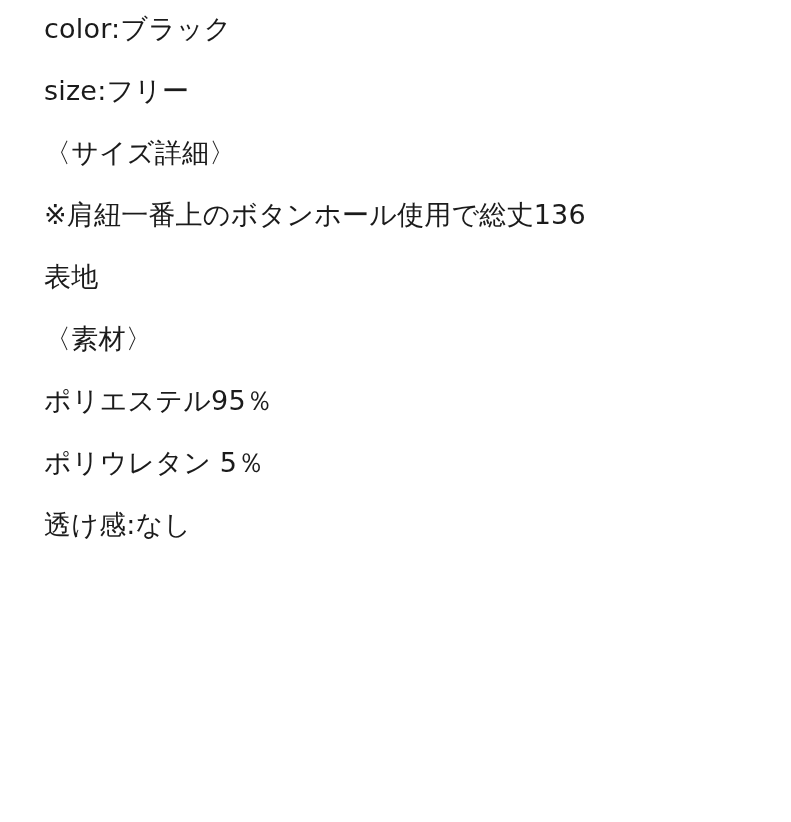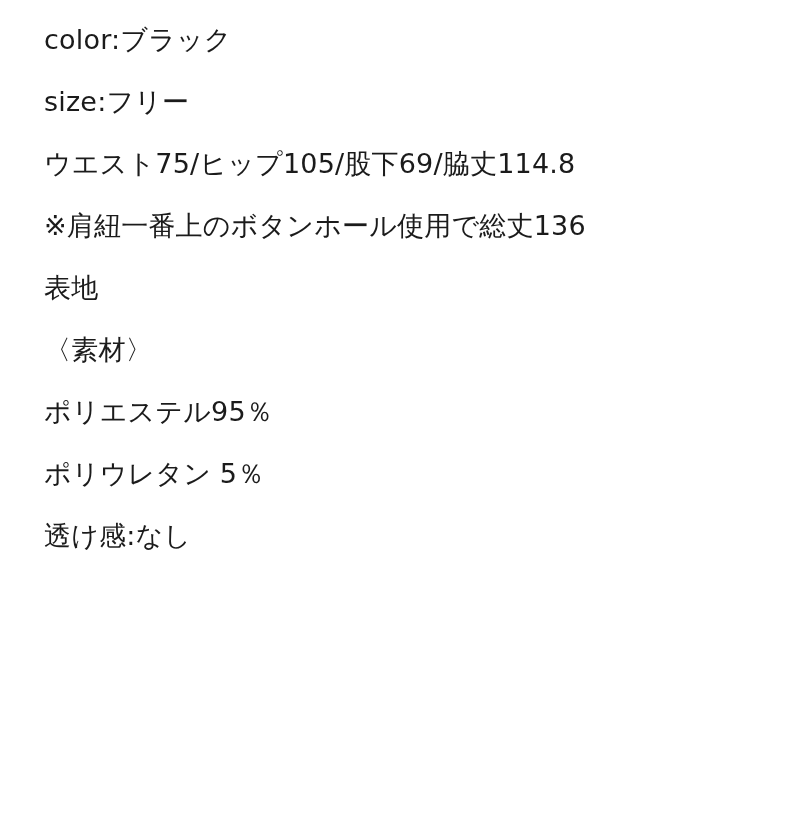--- a/index.html
+++ b/index.html
@@ -11,21 +11,21 @@
     height: 822px;
     background: #ffffff;
     font-family: "DejaVu Sans", "Liberation Sans", sans-serif;
     overflow: hidden;
   }
   .doc {
     position: relative;
     width: 791px;
     height: 822px;
     box-sizing: border-box;
-    padding: 11px 44px;
+    padding: 0 44px;
     overflow: hidden;
   }
   .line {
     color: #1b1b1b;
     font-size: 27px;
     line-height: 62px;
     height: 62px;
     white-space: nowrap;
     letter-spacing: 0.2px;
     font-weight: 400;
@@ -36,20 +36,20 @@
   .line.clipped {
     overflow: hidden;
   }
 </style>
 </head>
 <body>
 
 <div class="doc">
   <div class="line">color:ブラック</div>
   <div class="line">size:フリー</div>
-  <div class="line">ウエスト75/ヒップ105/股下69/脇丈114.8</div>
+  <div class="line">〈サイズ詳細〉</div>
   <div class="line">※肩紐一番上のボタンホール使用で総丈136</div>
   <div class="line">表地</div>
   <div class="line">〈素材〉</div>
   <div class="line">ポリエステル95％</div>
   <div class="line">ポリウレタン 5％</div>
   <div class="line clipped">透け感:なし</div>
 </div>
 
 </body></html>

